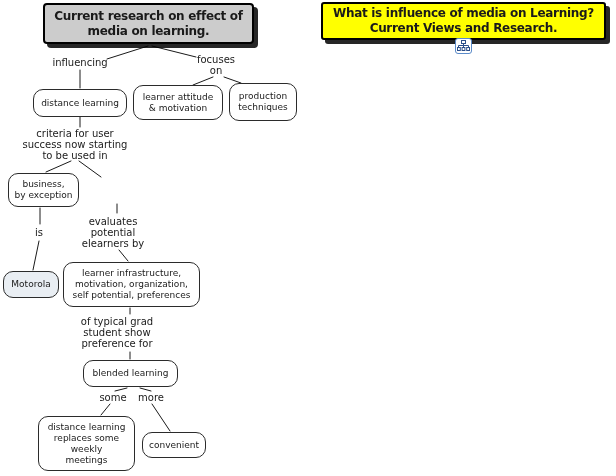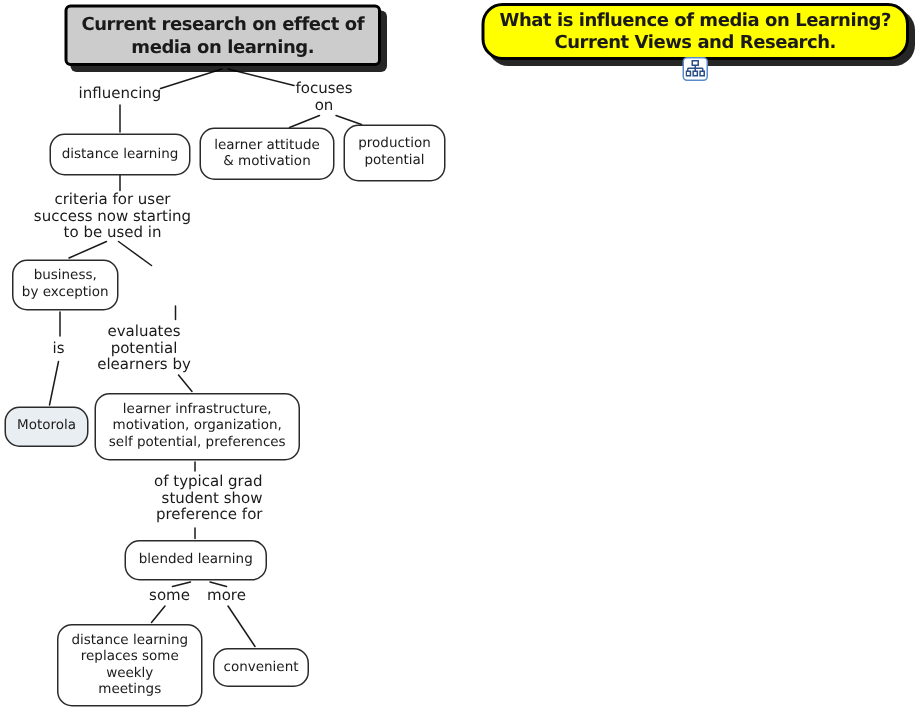--- a/index.html
+++ b/index.html
@@ -35,21 +35,21 @@
     padding: 2px 6px;
   }
   .hdr-research {
     left: 43px; top: 3px; width: 211px; height: 41px;
     background: #cccccc;
     border-radius: 4px;
   }
   .hdr-question {
     left: 321px; top: 2px; width: 285px; height: 38px;
     background: #ffff00;
-    border-radius: 14px;
+    border-radius: 3px;
   }
   .node {
     position: absolute;
     display: flex;
     align-items: center;
     justify-content: center;
     text-align: center;
     font-size: 9px;
     line-height: 11px;
     white-space: pre-line;
@@ -74,22 +74,22 @@
   #n-motorola     { left: 3px;   top: 271px; width: 56px;  height: 27px; background: #e9eef3; }
   #n-infra        { left: 63px;  top: 262px; width: 137px; height: 45px; }
   #n-blended      { left: 83px;  top: 360px; width: 95px;  height: 27px; }
   #n-replaces     { left: 38px;  top: 416px; width: 97px;  height: 55px; }
   #n-convenient   { left: 142px; top: 432px; width: 64px;  height: 26px; }
   
   #l-influencing  { left: 48px;  top: 57px;  width: 64px; }
   #l-focuses      { left: 194px; top: 54px;  width: 44px; }
   #l-criteria     { left: 19px;  top: 128px; width: 112px; }
   #l-is           { left: 31px;  top: 227px; width: 16px; }
-  #l-evaluates    { left: 61px;  top: 216px; width: 70px; }
-  #l-oftypical    { left: 85px;  top: 316px; width: 90px; text-align: right; }
+  #l-evaluates    { left: 78px;  top: 216px; width: 70px; }
+  #l-oftypical    { left: 72px;  top: 316px; width: 90px; }
   #l-means        { left: 96px;  top: 392px; width: 34px; }
   #l-more         { left: 135px; top: 392px; width: 32px; }
   
   .resource-icon {
     position: absolute;
     left: 455px; top: 38px;
     width: 17px; height: 16px;
     background: #ffffff;
     border: 1px solid #5b8bc9;
     border-radius: 3px;
@@ -145,21 +145,21 @@
         <rect x="5.1" y="7.5" width="2.8" height="3"></rect>
         <rect x="9.7" y="7.5" width="2.8" height="3"></rect>
       </g>
     </svg>
   </div>
 
   <div class="node" id="n-distance">distance learning</div>
   <div class="node" id="n-attitude">learner attitude
 &amp; motivation</div>
   <div class="node" id="n-production">production
-potential</div>
+techniques</div>
   <div class="node" id="n-business">business,
 by exception</div>
   <div class="node" id="n-motorola">Motorola</div>
   <div class="node" id="n-infra">learner infrastructure,
 motivation, organization,
 self potential, preferences</div>
   <div class="node" id="n-blended">blended learning</div>
   <div class="node" id="n-replaces">distance learning
 replaces some
 weekly

